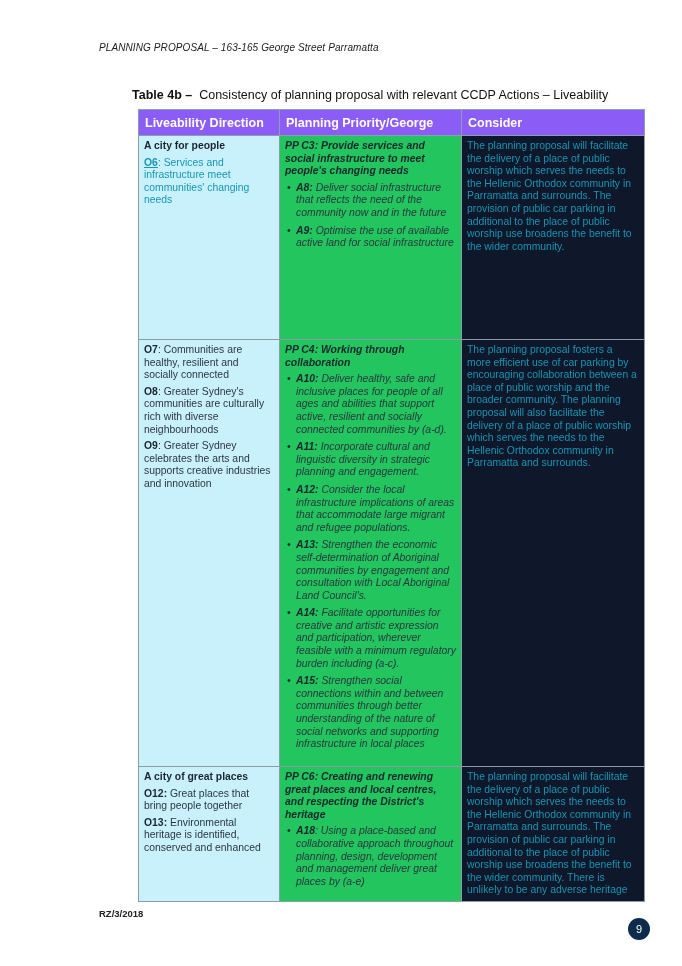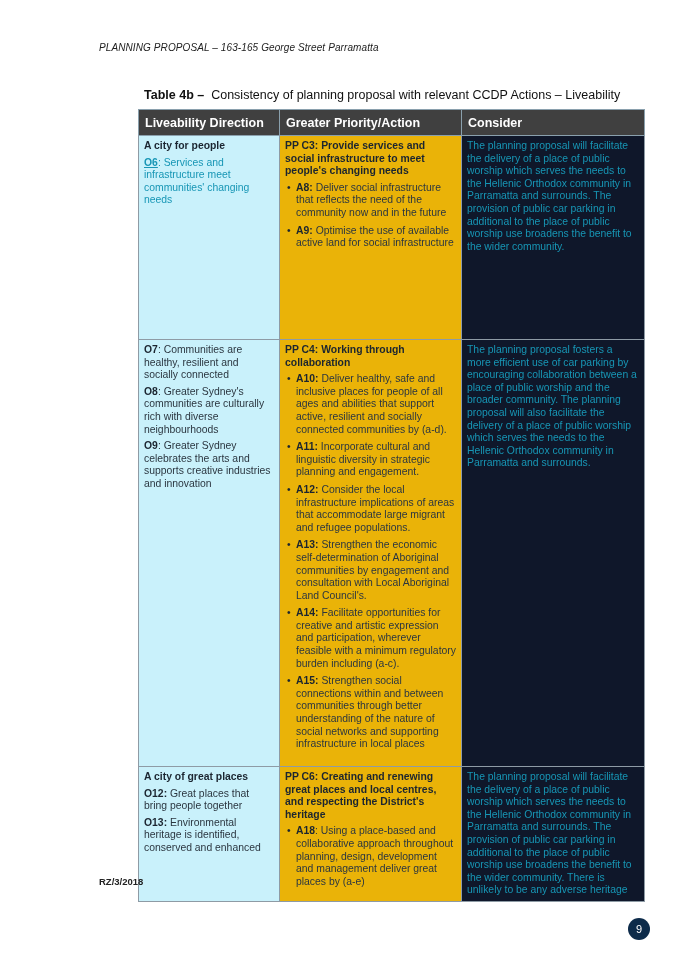--- a/index.html
+++ b/index.html
@@ -1,44 +1,44 @@
 <!DOCTYPE html>
 <html><head>
 <meta charset="utf-8">
 <style>
   html, body { margin: 0; padding: 0; background: #ffffff; }
   body { width: 682px; height: 966px; position: relative; overflow: hidden;
          font-family: "Liberation Sans", sans-serif; color: #1f2a33; }
   .running-header { position: absolute; left: 99px; top: 42px; font-size: 10px;
          font-style: italic; color: #222; letter-spacing: 0.1px; }
-  .table-caption { position: absolute; left: 144px; top: 88px; font-size: 12.5px; color: #111; }
+  .table-caption { position: absolute; left: 132px; top: 88px; font-size: 12.5px; color: #111; }
   .table-caption b { font-weight: bold; }
   table.ccdp { position: absolute; left: 138px; top: 109px; width: 506px;
          border-collapse: collapse; table-layout: fixed; }
-  table.ccdp th { background: #404040; color: #ffffff; font-size: 12.5px; font-weight: bold;
+  table.ccdp th { background: #8b5cf6; color: #ffffff; font-size: 12.5px; font-weight: bold;
          text-align: left; padding: 4px 6px; height: 17px; border: 1px solid #8aa0ad; }
   table.ccdp td { vertical-align: top; border: 1px solid #8e9ba5; padding: 4px 5px;
          font-size: 10.4px; line-height: 12.6px; }
   td.dir { background: #c9f1fb; }
-  td.act { background: #eab308; color: #2b3640; }
+  td.act { background: #22c55e; color: #2b3640; font-style: italic; }
   td.com { background: #0f172a; color: #1796b5; }
   .dir-title { font-weight: bold; color: #1b2530; margin-bottom: 4px; }
   .obj { margin-bottom: 4px; color: #2b3640; }
   .obj.teal { color: #1796b5; }
   .obj b { color: #1b2530; }
   .obj.teal b { color: #1796b5; text-decoration: underline; }
   .pp-title { font-weight: bold; color: #1b2530; margin-bottom: 4px; }
   ul.actions { list-style: none; margin: 0; padding: 0; }
   ul.actions li { position: relative; padding-left: 11px; margin-bottom: 5px; }
   ul.actions li::before { content: "\2022"; position: absolute; left: 2px; top: 0; color: #1b2530; }
   ul.actions li b { color: #1b2530; }
   .row1 td { height: 195px; }
   .row2 td { height: 418px; }
   .row3 td { height: 126px; }
-  .footer-code { position: absolute; left: 99px; top: 876px; font-size: 9.5px; font-weight: bold; color: #222; }
+  .footer-code { position: absolute; left: 99px; top: 908px; font-size: 9.5px; font-weight: bold; color: #222; }
   .page-badge { position: absolute; left: 628px; top: 918px; width: 22px; height: 22px;
          border-radius: 50%; background: #0d2b4a; color: #ffffff; font-size: 11px;
          display: flex; align-items: center; justify-content: center; }
 </style>
 </head>
 <body>
 
 <div class="running-header">PLANNING PROPOSAL – 163-165 George Street Parramatta</div>
 
 <div class="table-caption">
@@ -48,21 +48,21 @@
 
 <table class="ccdp">
   <colgroup>
       <col style="width:141px">
       <col style="width:182px">
       <col style="width:183px">
     </colgroup>
   <thead>
     <tr>
       <th>Liveability Direction</th>
-      <th>Greater Priority/Action</th>
+      <th>Planning Priority/George</th>
       <th>Consider</th>
     </tr>
   </thead>
   <tbody>
 
     <tr class="row1">
       <td class="dir">
         <div class="dir-title">A city for people</div>
         <div class="obj teal"><b>O6</b><span>: </span><span>Services and infrastructure meet communities' changing needs</span></div>
       </td>

